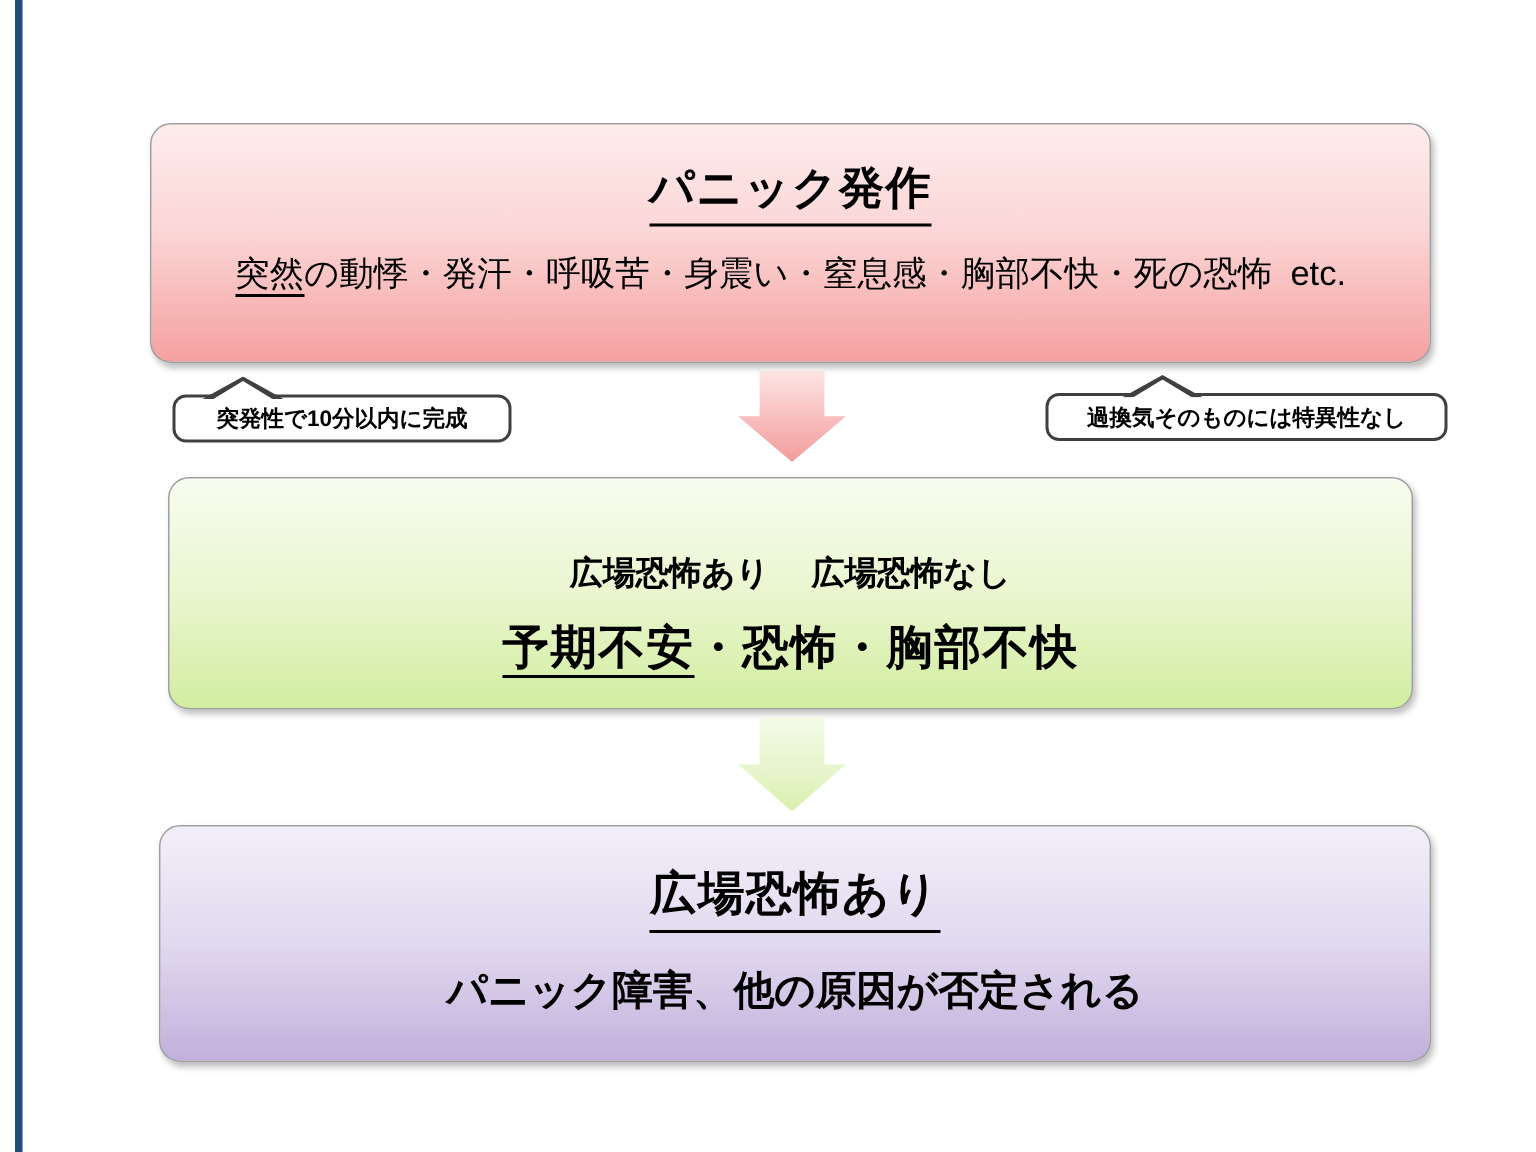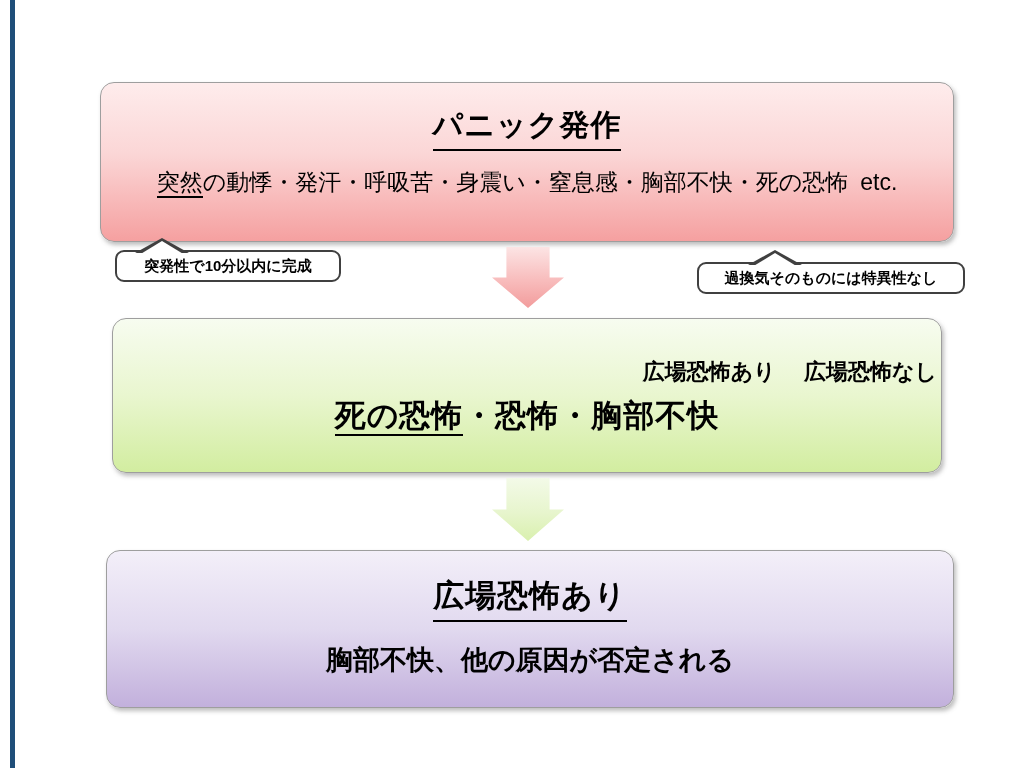--- a/index.html
+++ b/index.html
@@ -64,25 +64,24 @@
   }
   #box-panic-attack h1 { padding-top: 22px; }
   .symptoms {
     margin: 16px 0 0 0;
     font-size: 23px;
     font-weight: normal;
     white-space: nowrap;
   }
   .etc { margin-left: 12px; }
   .agoraphobia-line {
-    margin: 4px;
+    margin: 14px;
     padding-top: 34px;
     font-size: 22px;
     font-weight: bold;
-    text-align: right;
   }
   .anticipatory-main {
     margin: 8px 0 0 0;
     font-size: 31px;
     font-weight: bold;
     letter-spacing: 1px;
   }
   #box-panic-disorder h1 { padding-top: 24px; font-size: 31px; }
   .disorder-subtitle {
     margin: 20px 0 0 0;
@@ -96,21 +95,21 @@
     border: 2px solid #404040;
     border-radius: 9px;
     box-sizing: border-box;
     display: flex;
     align-items: center;
     justify-content: center;
     font-size: 15px;
     font-weight: bold;
     white-space: nowrap;
   }
-  #callout-sudden   { left: 115px; top: 250px; width: 226px; height: 32px; }
+  #callout-sudden   { left: 115px; top: 263px; width: 226px; height: 32px; }
   #callout-hyperv   { left: 697px; top: 262px; width: 268px; height: 32px; }
   #callout-claustro { left: 248px; top: 497px; width: 217px; height: 32px; }
   .notch-outer, .notch-inner {
     position: absolute;
     clip-path: polygon(0 100%, 50% 0, 100% 100%);
   }
   .notch-outer { width: 54px; height: 15px; background: #404040; top: -14px; }
   .notch-inner { width: 46px; height: 14px; background: #ffffff; top: -11px; }
   #callout-sudden   .notch-outer { left: 18px; }
   #callout-sudden   .notch-inner { left: 22px; }
@@ -153,24 +152,24 @@
   <div class="callout" id="callout-hyperv">
     <div class="notch-outer"></div>
     <div class="notch-inner"></div>
     <span>過換気そのものには特異性なし</span>
   </div>
 
   <div class="block-arrow" id="arrow-pink"></div>
 
   <section class="box" id="box-anticipatory">
     <p class="agoraphobia-line">広場恐怖あり　 広場恐怖なし</p>
-    <p class="anticipatory-main"><span class="u-inline">死の恐怖</span><span>・恐怖・胸部不快</span></p>
+    <p class="anticipatory-main"><span class="u-inline">予期不安</span><span>・恐怖・胸部不快</span></p>
   </section>
 
 
   <div class="block-arrow" id="arrow-green"></div>
 
   <section class="box" id="box-panic-disorder">
     <h1><span class="u-block">広場恐怖あり</span></h1>
-    <p class="disorder-subtitle">胸部不快、他の原因が否定される</p>
+    <p class="disorder-subtitle">パニック障害、他の原因が否定される</p>
   </section>
 
 </div>
 
 </body></html>

